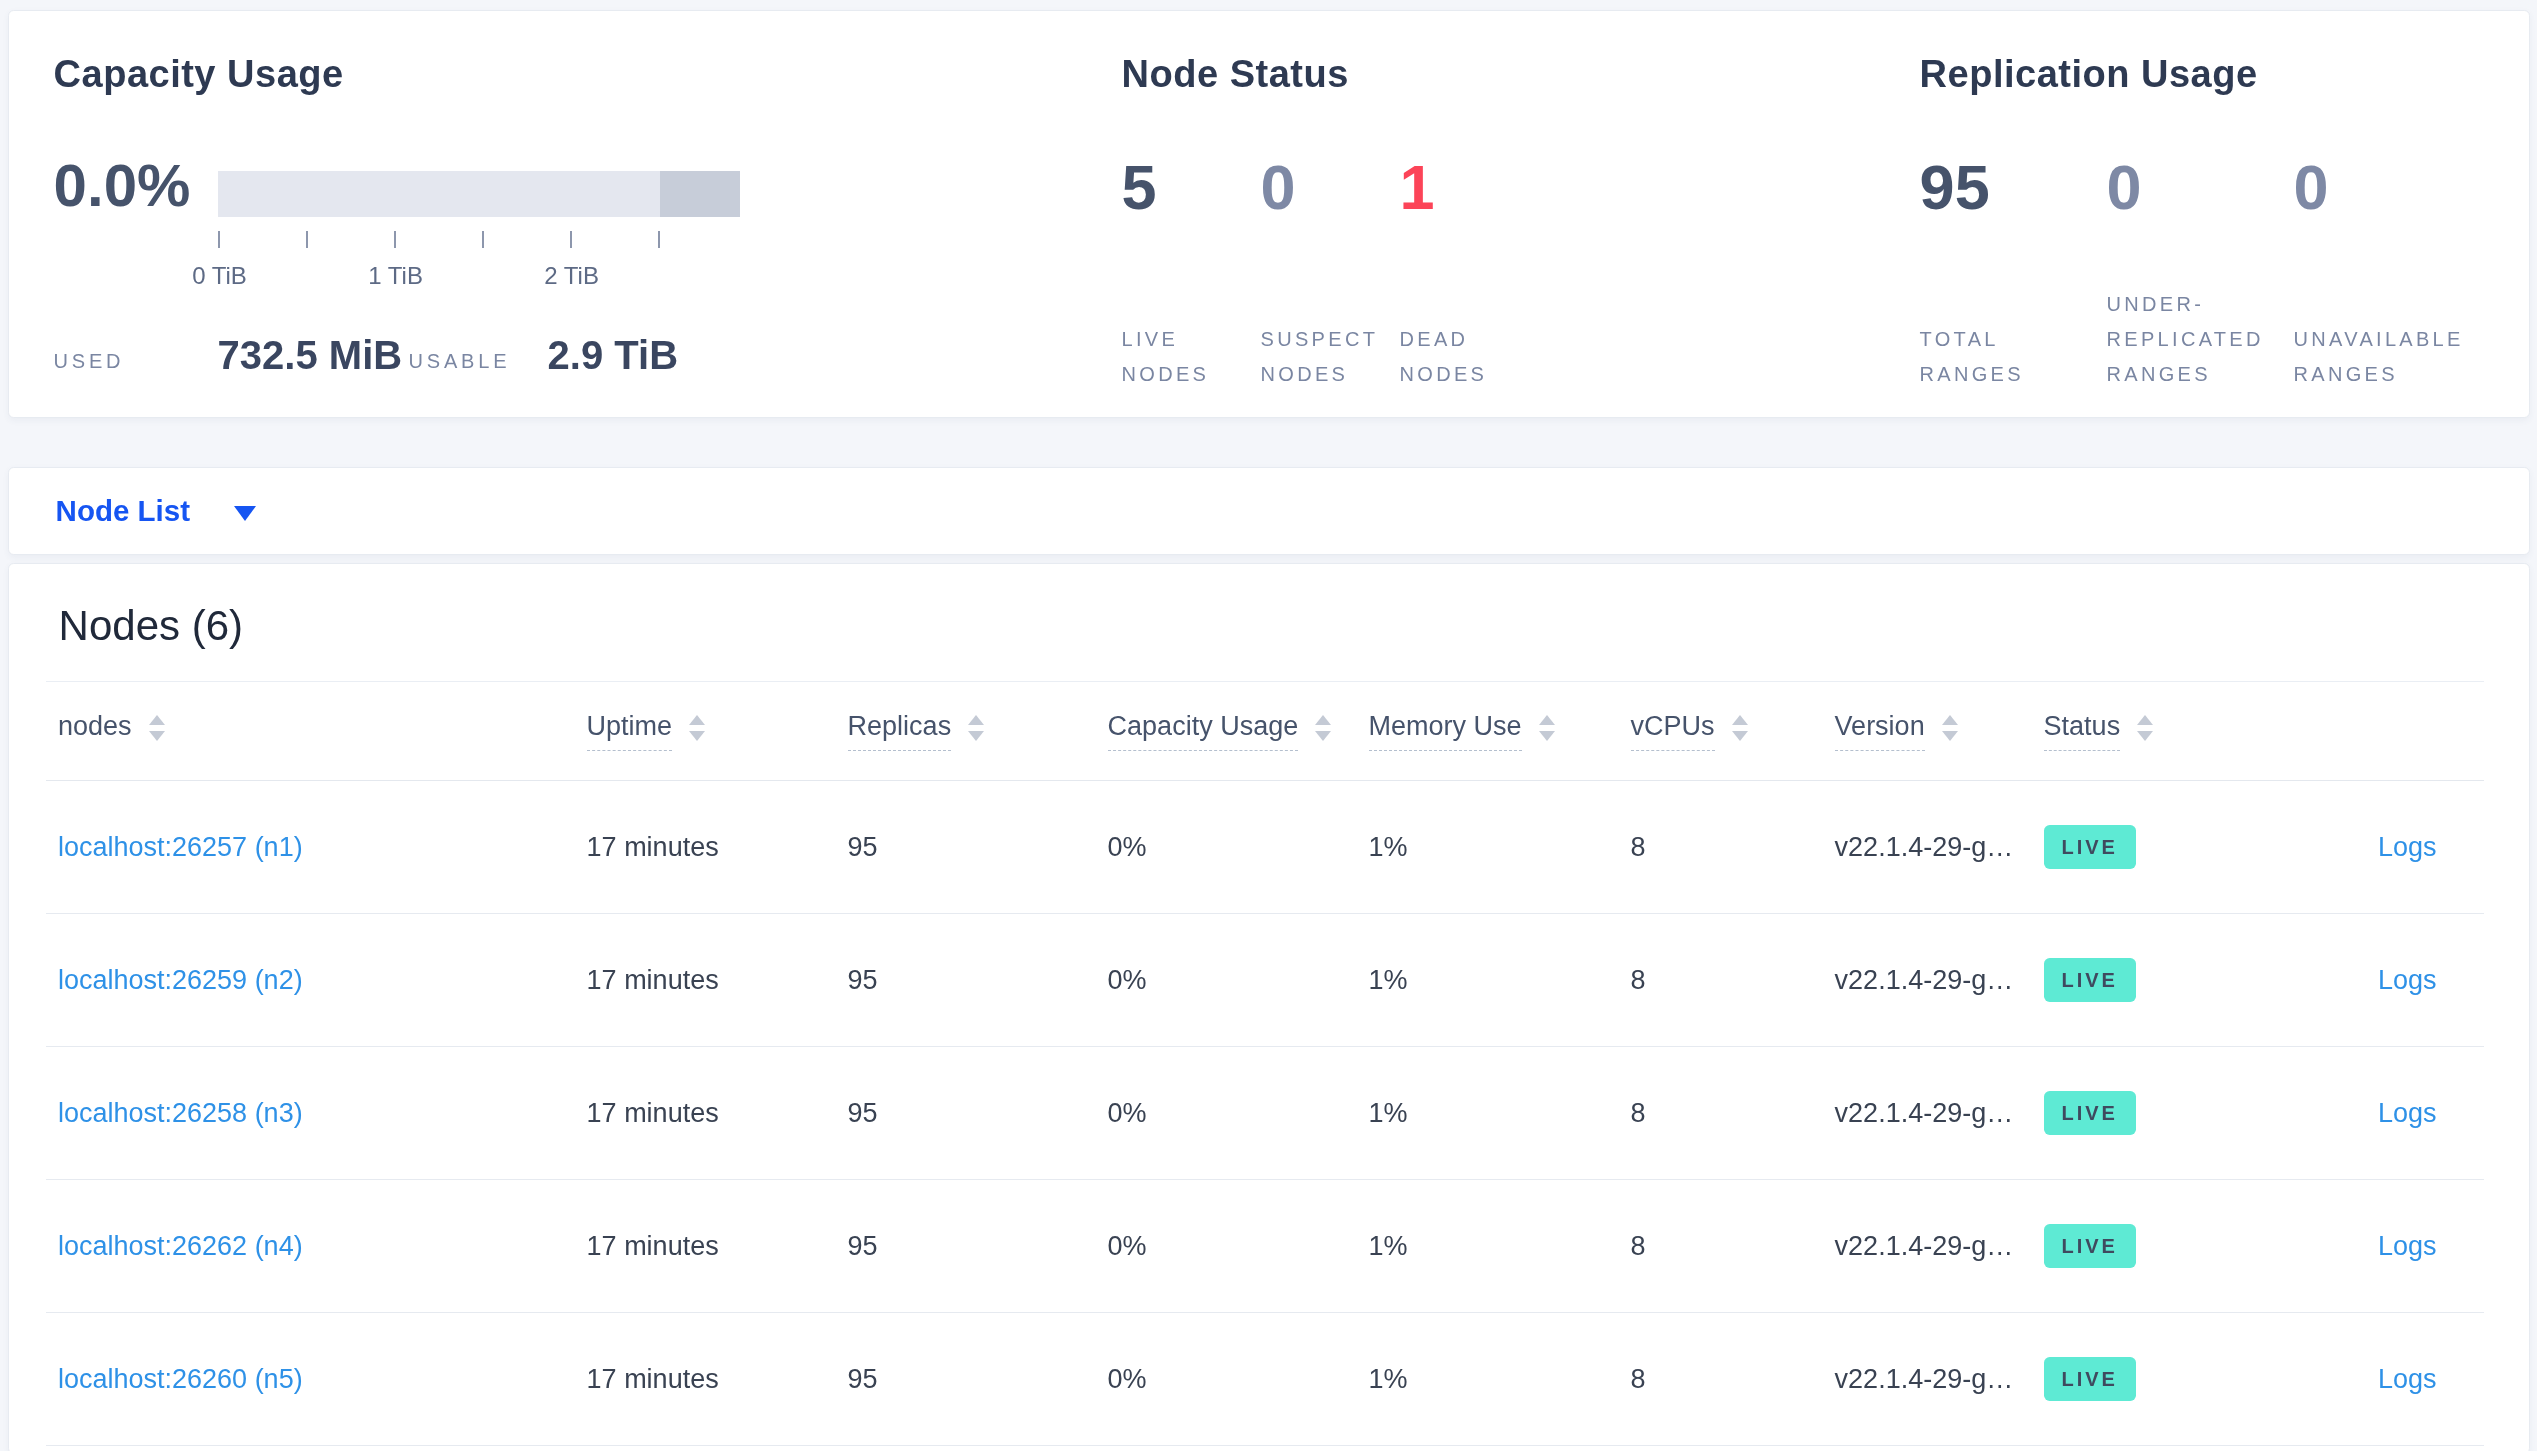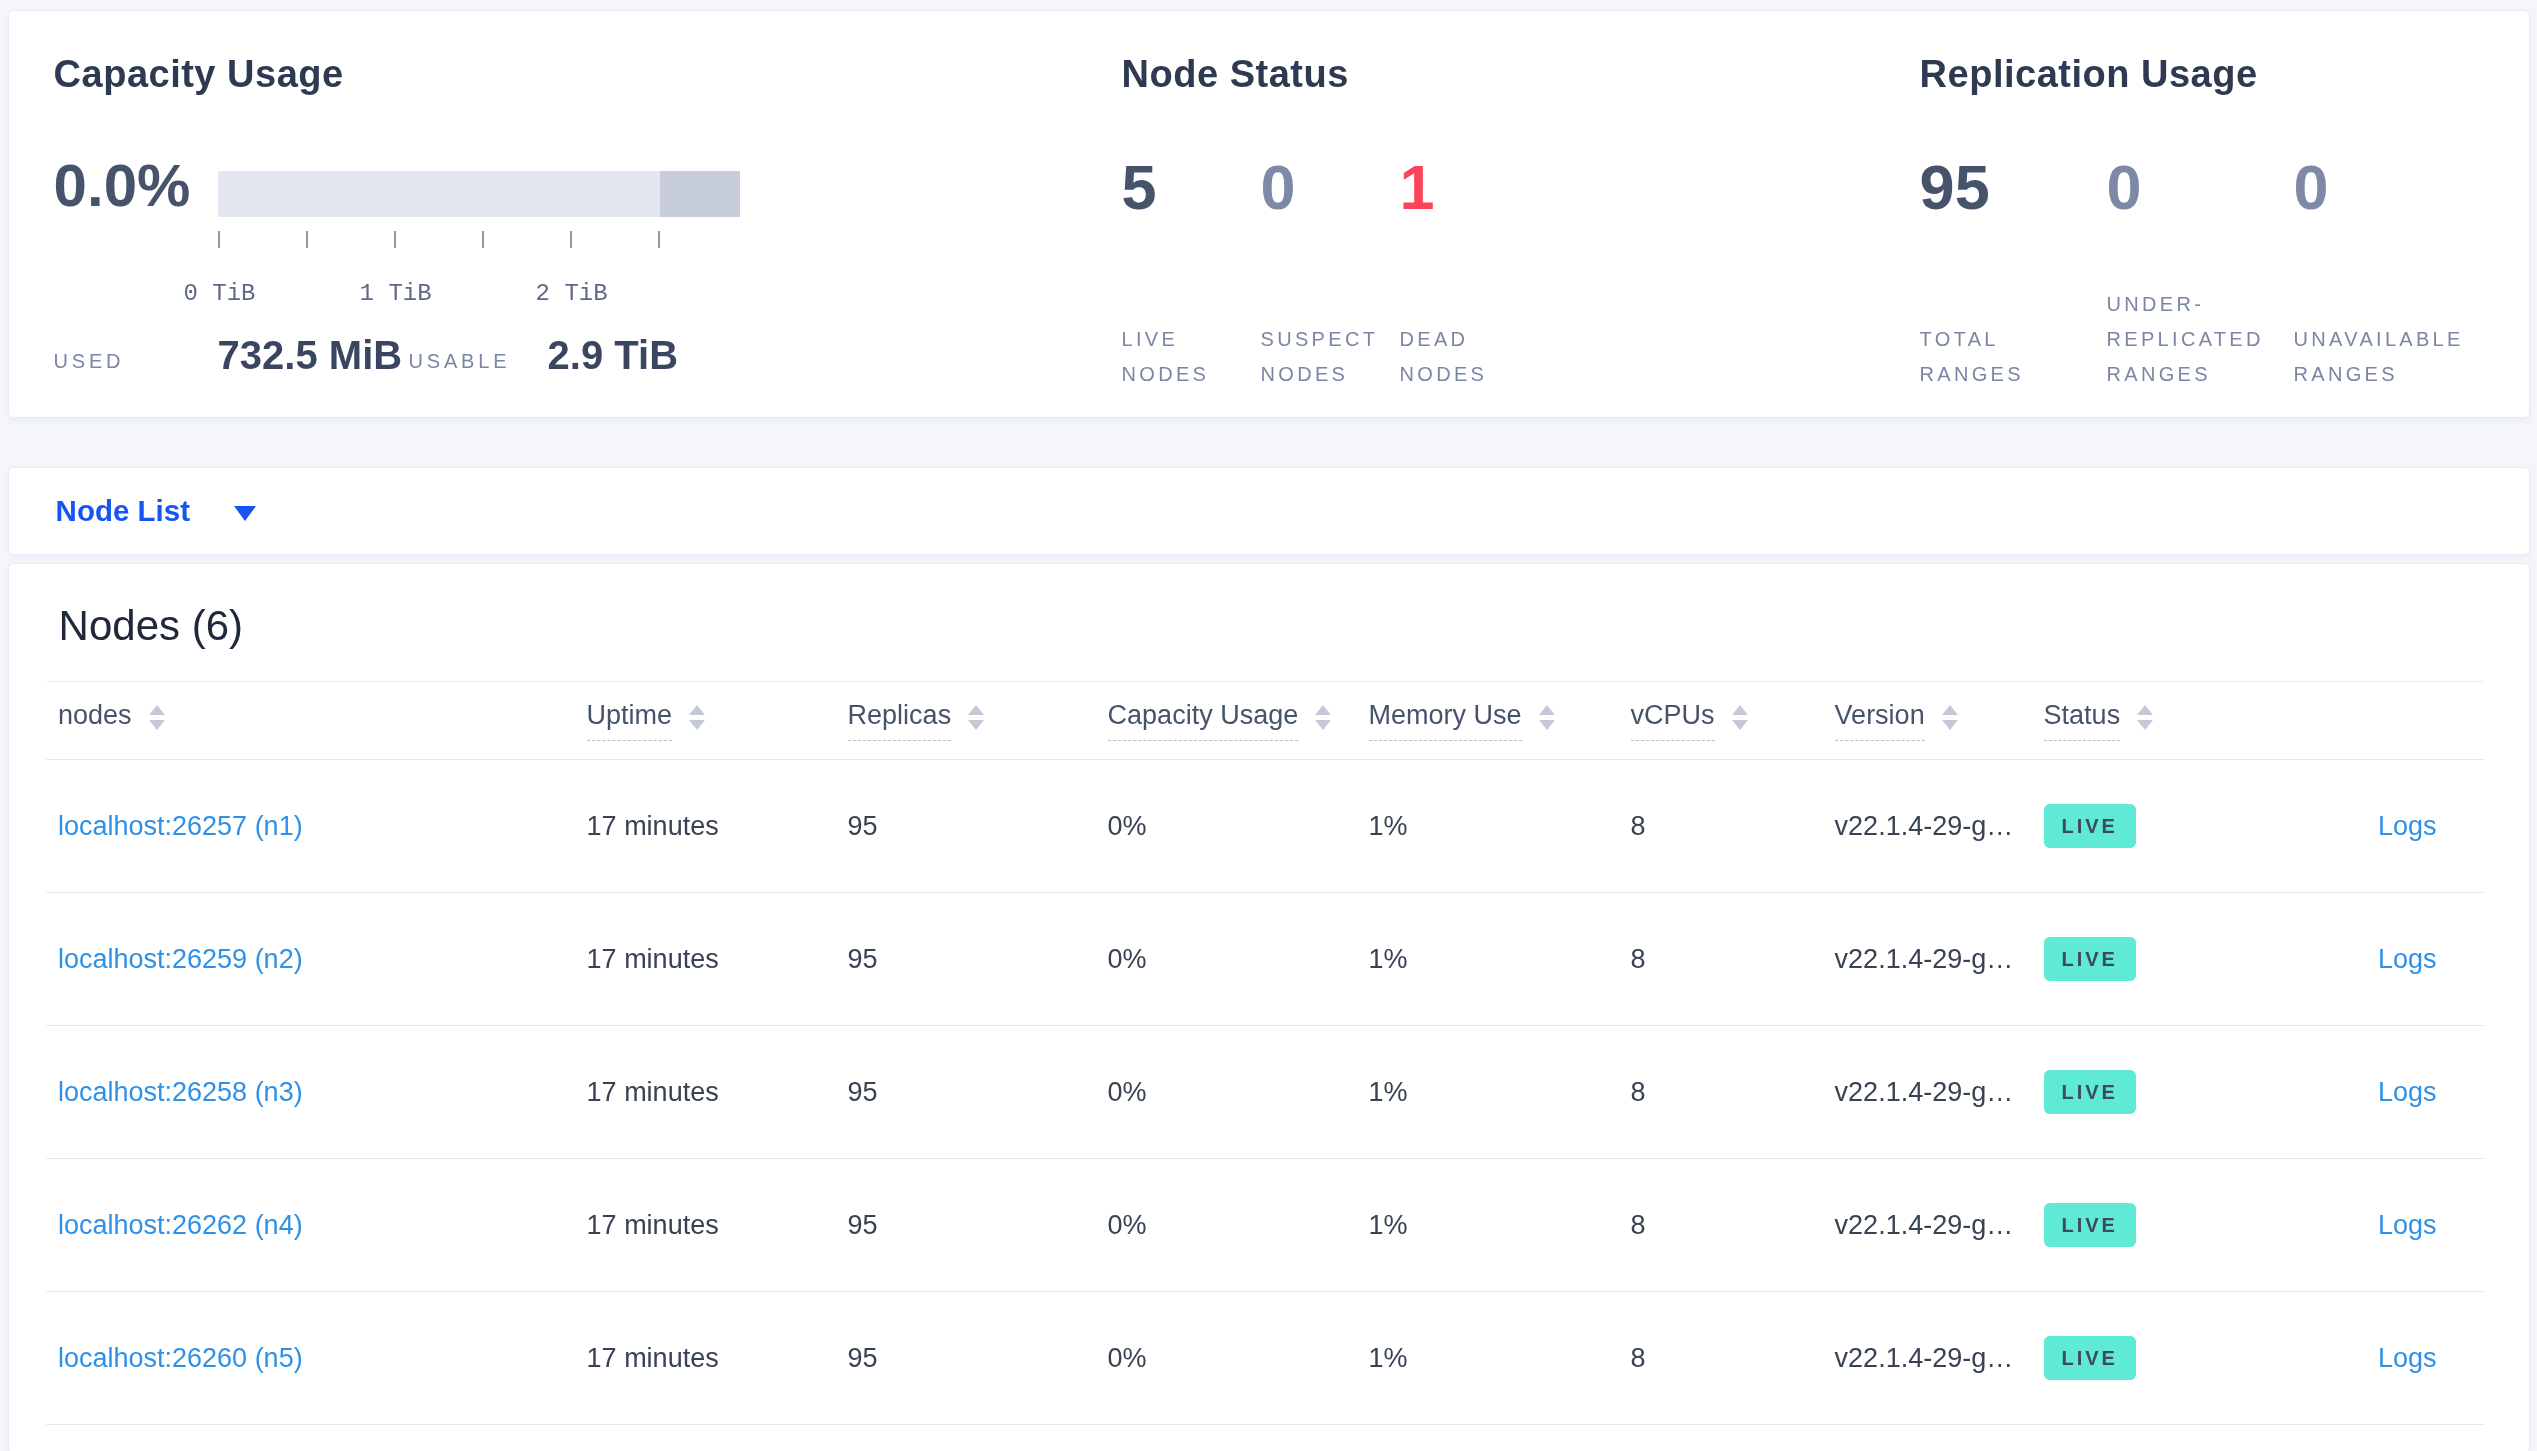--- a/index.html
+++ b/index.html
@@ -43,22 +43,22 @@
   }
   #cap-axis { position:absolute; left:209px; top:213px; width:522px; height:76px; }
   .tick { position:absolute; top:7.6px; width:2.9px; height:17px; background:#8d97ad; }
   .tick:nth-of-type(1){ left:0; }
   .tick:nth-of-type(2){ left:88px; }
   .tick:nth-of-type(3){ left:176px; }
   .tick:nth-of-type(4){ left:264px; }
   .tick:nth-of-type(5){ left:352px; }
   .tick:nth-of-type(6){ left:440px; }
   .tick-label {
-    position:absolute; top:56px; transform:translateX(-50%);
-    font-size:24px; color:#5d6a85; white-space:nowrap;font-family:Liberation Mono, monospace;
+    position:absolute; top:38px; transform:translateX(-50%);
+    font-size:24px; color:#5d6a85; white-space:nowrap;
   }
   .caps {
     font-size:20px; letter-spacing:3.8px; color:#7a86a2; font-weight:400;
     white-space:nowrap;
   }
   .big-val { font-size:40px; font-weight:600; color:#3a4660; white-space:nowrap; }
   #used-label   { position:absolute; left:45px;  top:339px; }
   #used-value   { position:absolute; left:209px; top:322px; }
   #usable-label { position:absolute; left:400px; top:339px; }
   #usable-value { position:absolute; left:539px; top:322px; }
@@ -95,21 +95,21 @@
     position:absolute; left:50px; top:38px;
     font-size:42px; font-weight:500; color:#20293a;
   }
   #table { position:absolute; left:37px; top:117px; width:2438px; }
   .grid-row {
     display:grid;
     grid-template-columns:541px 261px 260px 261px 262px 204px 209px 206px 235px;
     align-items:center;
   }
   #table-header {
-    height:79px;
+    height:100px;
     border-top:1.9px solid #eaeef4;
     border-bottom:1.9px solid #e4e8ee;
   }
   .th {
     display:flex; align-items:center;
     font-size:27px; font-weight:500; color:#46536b; cursor:pointer;
   }
   .th:first-child, .td:first-child { padding-left:12.4px; }
   .th-label { padding-bottom:8.6px; border-bottom:1.9px dashed transparent; }
   .th-label.u { border-bottom-color:#b4bfce; }

